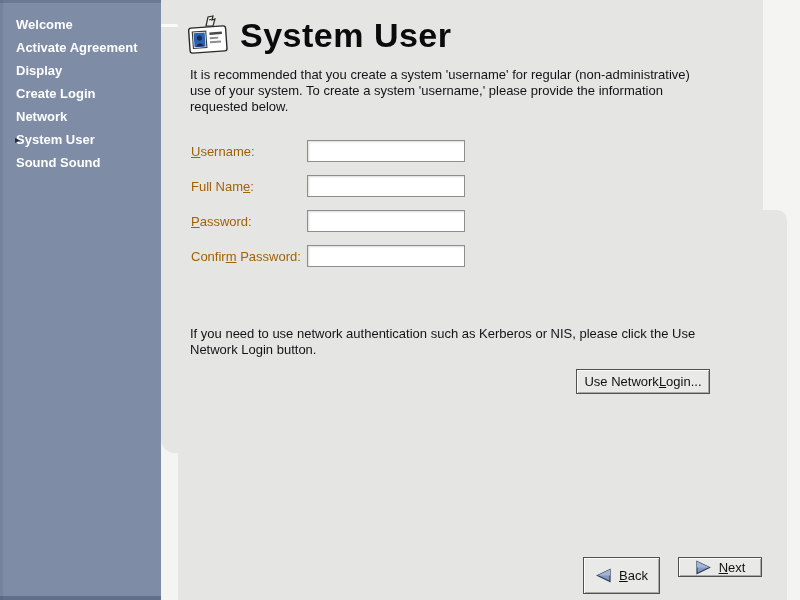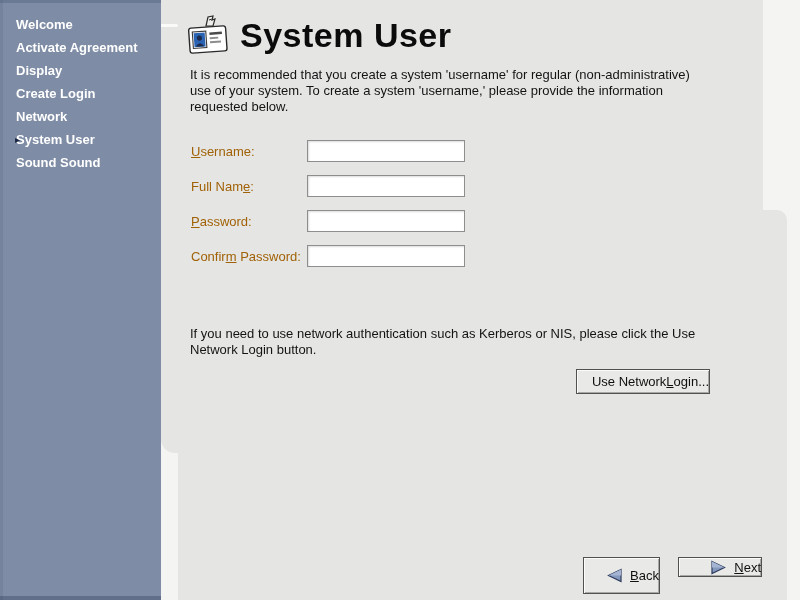--- a/index.html
+++ b/index.html
@@ -69,21 +69,21 @@
   .frow label { width:116px; font-size:13px; color:#a16207; white-space:nowrap; }
   .frow input {
     width:158px; height:22px;
     border:1px solid #8E8E8E; background:#FFFFFF;
     box-shadow: inset 1px 1px 2px rgba(0,0,0,.14);
     font-size:13px; padding:0 3px;
   }
 
   
   .btn {
-    display:flex; align-items:center; justify-content:flex-end;
+    display:flex; align-items:center; justify-content:center;
     font-size:13px; color:#111; cursor:default;
     background:#E9E9E7; border:1px solid #515151;
     box-shadow: inset 1px 1px 0 #FBFBFA, inset -1px -1px 0 #A8A8A6;
     white-space:nowrap;
   }
   .network-btn { position:absolute; left:576px; top:369px; width:134px; height:25px; }
   .back-btn { position:absolute; left:583px; top:557px; width:77px;  height:37px; }
   .next-btn { position:absolute; left:678px; top:557px; width:84px;  height:20px; }
   .nav-arrow { margin-right:7px; display:block; }
   u { text-decoration:underline; }

